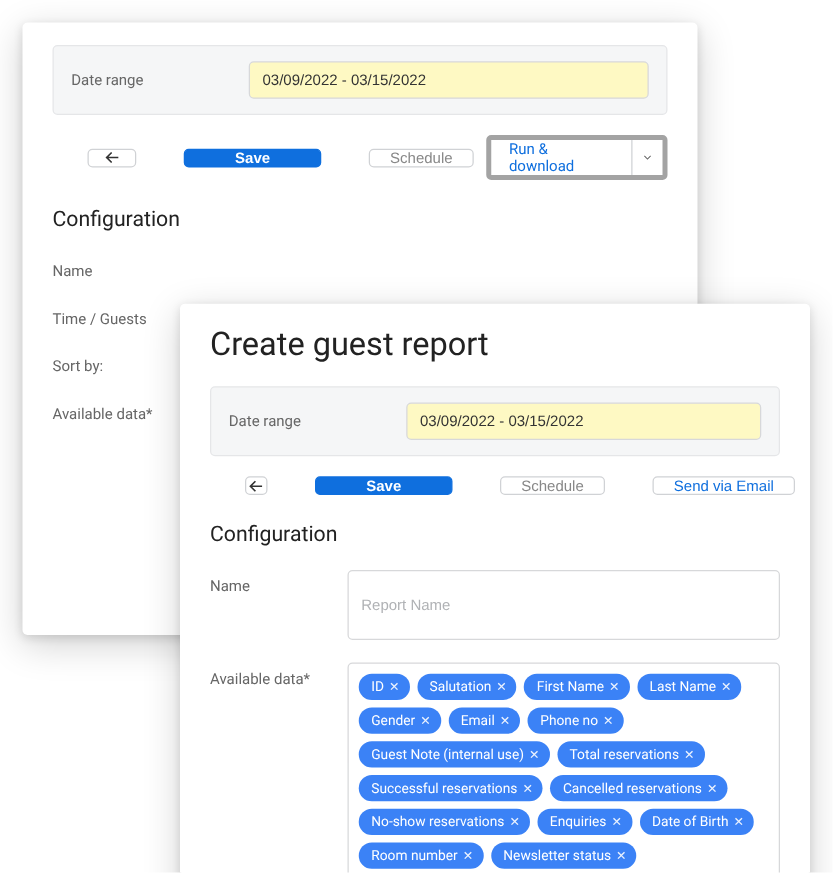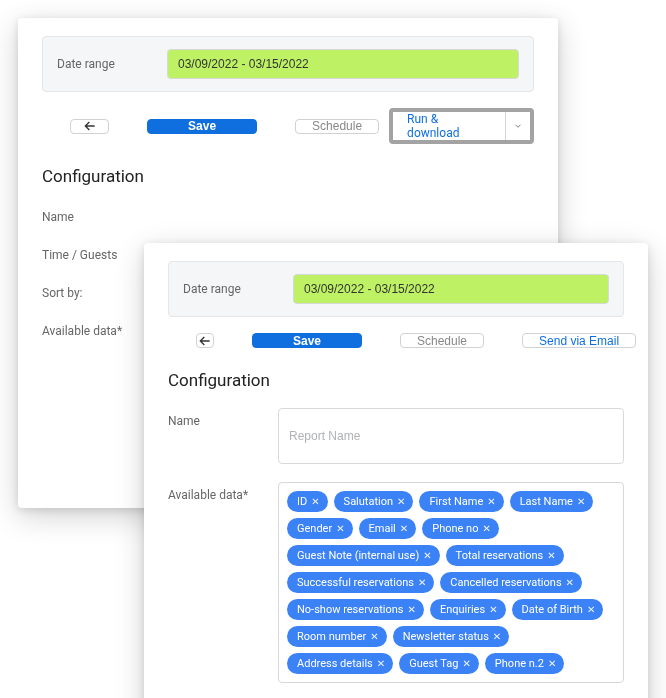--- a/index.html
+++ b/index.html
@@ -36,36 +36,37 @@
   color: #222;
   margin-bottom: 18px;
 }
 .date-row {
   background: #f5f6f7;
   border: 1px solid #e5e6e8;
   border-radius: 4px;
   padding: 12px 14px;
   display: flex;
   align-items: center;
-  gap: 20px;
+  gap: 40px;
   margin-bottom: 16px;
 }
 .label {
   font-size: 12px;
   color: #666;
   min-width: 90px;
 }
 .date-input {
   flex: 1;
-  background: #bef264;
+  background: #fef9c3;
   border: 1px solid #d7d8da;
   border-radius: 4px;
   padding: 7px 10px;
   font-size: 12px;
   color: #333;
+  margin-left: 12px;
 }
 .btn-row {
   display: flex;
   gap: 10px;
   align-items: center;
   margin-bottom: 22px;
 }
 .btn {
   display: inline-flex;
   align-items: center;
@@ -214,20 +215,21 @@
   </div>
   <div class="config-row">
     <div class="config-label">Sort by:</div>
   </div>
   <div class="config-row">
     <div class="config-label">Available data*</div>
   </div>
 </div>
 
 <div class="panel panel-front">
+  <h1 class="title">Create guest report</h1>
 
   <div class="date-row">
     <span class="label">Date range</span>
     <input class="date-input" value="03/09/2022 - 03/15/2022" style="">
   </div>
 
   <div class="btn-row">
     <button class="btn btn-back">
       <svg class="arrow-svg" viewBox="0 0 24 24" fill="none" stroke="currentColor" stroke-width="2">
           <path d="M19 12H5M11 18l-6-6 6-6"></path>

